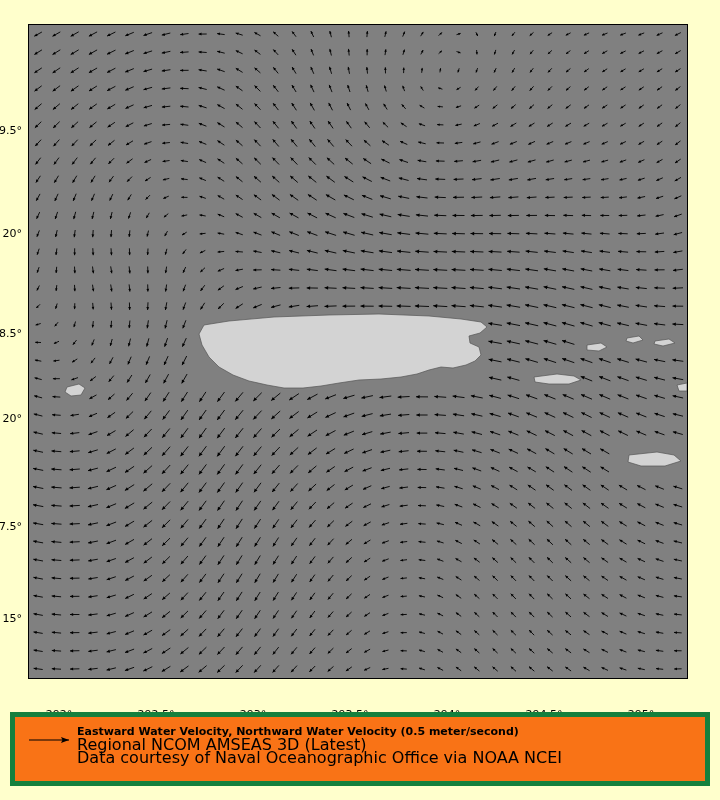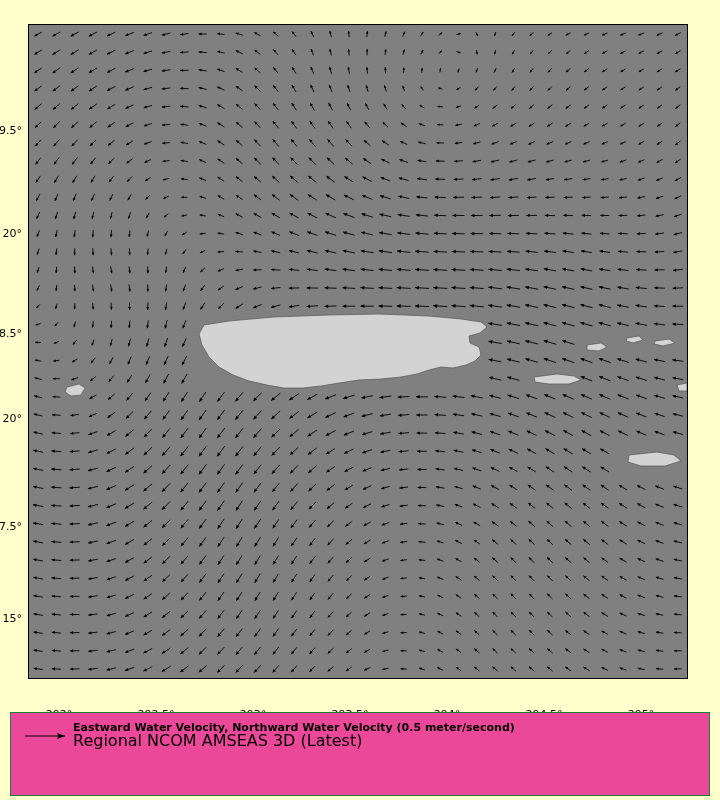--- a/index.html
+++ b/index.html
@@ -58,24 +58,24 @@
     text-align: center;
     font-size: 11px;
     color: #000;
   }
   
   #caption-box {
     position: absolute;
     left: 10px;
     top: 712px;
     width: 700px;
-    height: 84px;
-    border: 1px solid #15803d;
+    height: 74px;
+    border: 5px solid #15803d;
     box-sizing: border-box;
-    background: #ec4899;
+    background: #f97316;
   }
   #legend-arrow {
     position: absolute;
     left: 12px;
     top: 17px;
     width: 44px;
     height: 12px;
   }
   #caption-text {
     position: absolute;
@@ -2571,16 +2571,17 @@
   </div>
 
   <div id="caption-box">
     <svg id="legend-arrow" viewBox="0 0 44 12">
       <line x1="2" y1="6" x2="42" y2="6" stroke="#000" stroke-width="1.2"></line>
       <polygon points="42,6 34,3 35.5,6 34,9" fill="#000"></polygon>
     </svg>
     <div id="caption-text">
       <div class="cap-title">Eastward Water Velocity, Northward Water Velocity (0.5 meter/second)</div>
       <div class="cap-line">Regional NCOM AMSEAS 3D (Latest)</div>
+      <div class="cap-line">Data courtesy of Naval Oceanographic Office via NOAA NCEI</div>
     </div>
   </div>
 
 </div>
 
 </body></html>

